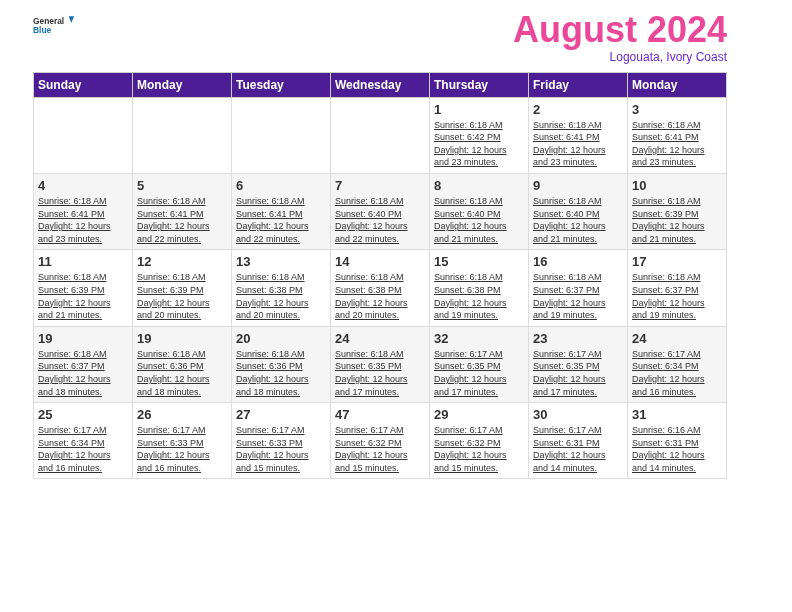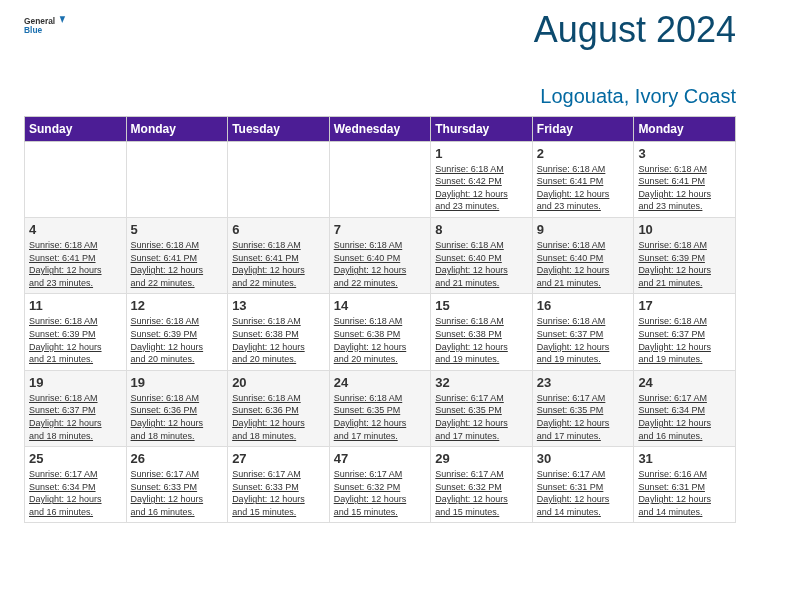--- a/index.html
+++ b/index.html
@@ -5,46 +5,45 @@
     * { margin: 0; padding: 0; box-sizing: border-box; }
     body {
       font-family: Arial, sans-serif;
       background: #fff;
       width: 792px;
       height: 612px;
       overflow: hidden;
     }
     .container {
       width: 760px;
-      padding: 10px 24px;
+      padding: 10px 33px;
     }
     .header-row {
       display: flex;
       justify-content: space-between;
       align-items: flex-start;
       margin-bottom: 8px;
     }
     .logo {
       display: flex;
       align-items: center;
       gap: 4px;
     }
     .title-block {
       text-align: right;
     }
     .main-title {
       font-size: 36px;
-      font-weight: normal;
-      color: #0c4a6e;
+      font-weight: bold;
+      color: #ec4899;
       line-height: 1.1;
     }
     .subtitle {
-      font-size: 20px;
-      color: #0369a1;
-      margin-top: 35px;
+      font-size: 12px;
+      color: #6d28d9;
     }
     table {
       width: 100%;
       border-collapse: collapse;
       table-layout: fixed;
     }
     thead tr th {
       background-color: #4c1d95;
       color: #fff;
       font-size: 12px;

